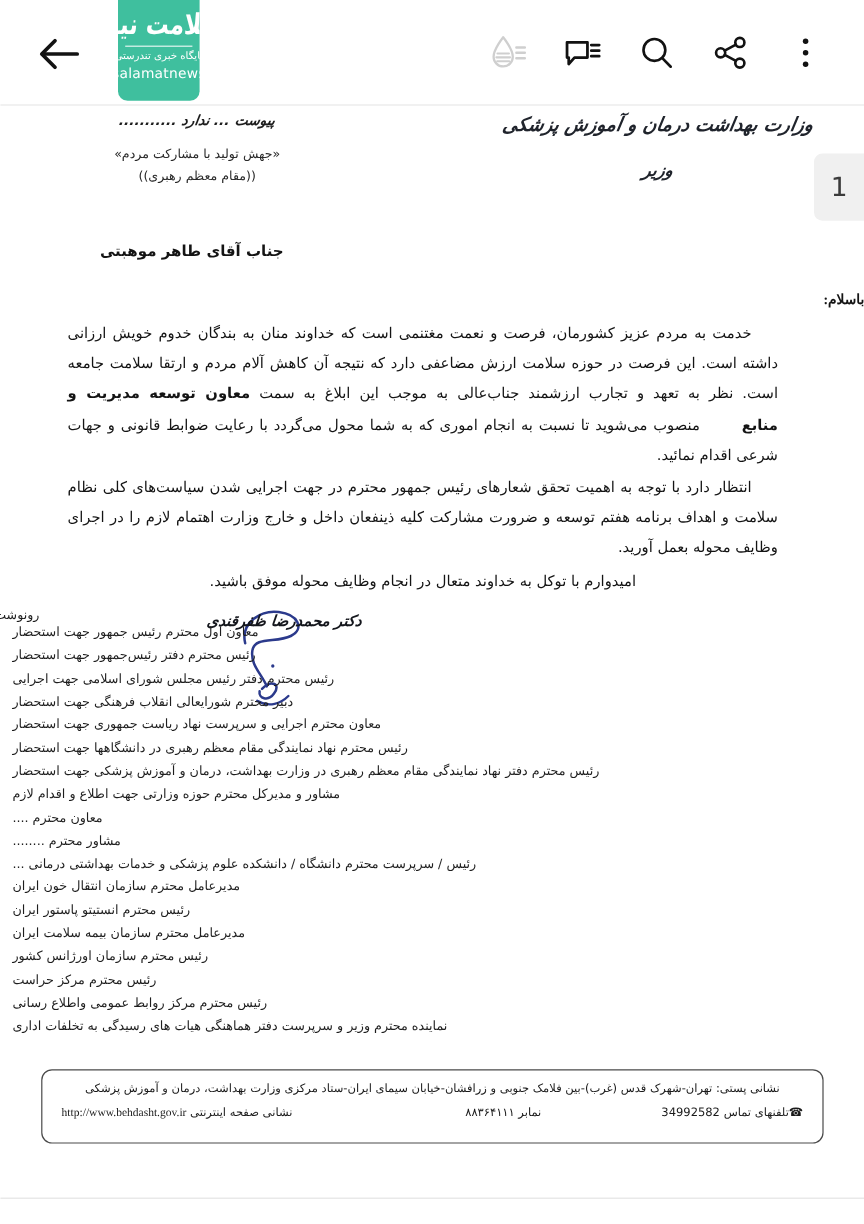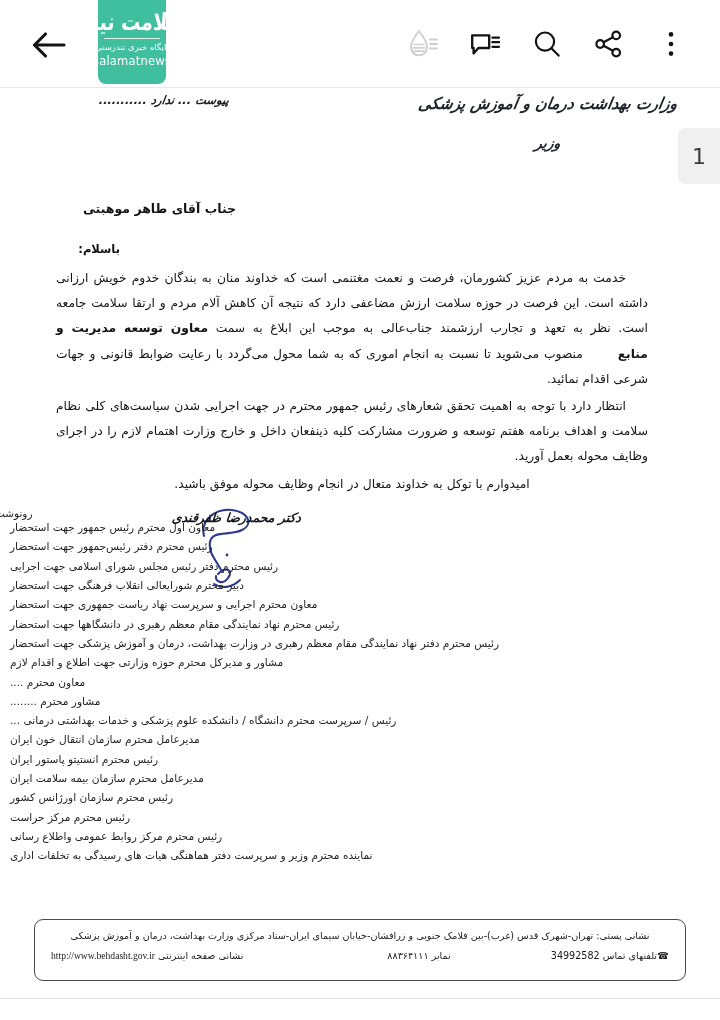--- a/index.html
+++ b/index.html
@@ -132,22 +132,21 @@
 
   
   .recipient {
     margin: 4px 64px 0 0;
     text-align: right;
     font-size: 12.5px; font-weight: 700; color: #141414;
     padding-right: 420px;
   }
   .salutation {
     margin: 26px 0 0 0;
-    padding-right: 600px;
-    font-size: 11.5px; font-weight: 700; color: #141414;
+    font-size: 11.5px; font-weight: 700; color: #141414; font-family: Liberation Serif, serif;
   }
 
   .body-block {
     margin: 10px 72px 0 56px;
     font-size: 12.3px; color: #141414;
     line-height: 2.05;
     text-align: justify;
     text-justify: inter-word;
   }
   .body-block p { margin-bottom: 2px; text-indent: 22px; }
@@ -185,21 +184,21 @@
     gap: 10px;
     padding-right: 70px;
     margin-bottom: 1.5px;
     font-size: 10.6px; color: #1e1e1e; line-height: 1.62;
   }
   .check { color: #1e1e1e; font-size: 11px; width: 12px; flex: 0 0 12px; text-align: center; line-height: 1.62;}
   .copy-text { text-align: right; }
 
   
   .footer {
-    position: absolute; left: 34px; top: 830px;
+    position: absolute; left: 34px; top: 802px;
     width: 652px; height: 62px;
     border: 1px solid #4a4a4a;
     border-radius: 9px;
     padding: 9px 16px 0 16px;
   }
   .f-line1 {
     text-align: center; font-size: 9.6px; color: #1a1a1a;
     line-height: 1.5; white-space: nowrap;
   }
   .f-line2 {
@@ -291,20 +290,24 @@
 
   <div class="sheet">
 
     <div class="letterhead">
       <div class="lh-right">
         <div class="ministry-script">وزارت بهداشت درمان و آموزش پزشکی</div>
         <div class="minister-script">وزیر</div>
       </div>
       <div class="lh-left">
         <div class="attach-line">پیوست ... ندارد ...........</div>
+        <div class="slogan">
+          <div>«جهش تولید با مشارکت مردم»</div>
+          <div>((مقام معظم رهبری))</div>
+        </div>
       </div>
     </div>
 
     <div class="recipient">جناب آقای طاهر موهبتی</div>
 
     <div class="salutation">باسلام:</div>
 
     <div class="body-block">
       <p><span>خدمت به مردم عزیز کشورمان، فرصت و نعمت مغتنمی است که خداوند منان به بندگان خدوم خویش ارزانی داشته است. این فرصت در حوزه سلامت ارزش مضاعفی دارد که نتیجه آن کاهش آلام مردم و ارتقا سلامت جامعه است. نظر به تعهد و تجارب ارزشمند جناب‌عالی به موجب این ابلاغ به سمت </span><b>معاون توسعه مدیریت و منابع</b><span> منصوب می‌شوید تا نسبت به انجام اموری که به شما محول می‌گردد با رعایت ضوابط قانونی و جهات شرعی اقدام نمائید.</span></p>
       <p>انتظار دارد با توجه به اهمیت تحقق شعارهای رئیس جمهور محترم در جهت اجرایی شدن سیاست‌های کلی نظام سلامت و اهداف برنامه هفتم توسعه و ضرورت مشارکت کلیه ذینفعان داخل و خارج وزارت اهتمام لازم را در اجرای وظایف محوله بعمل آورید.</p>

